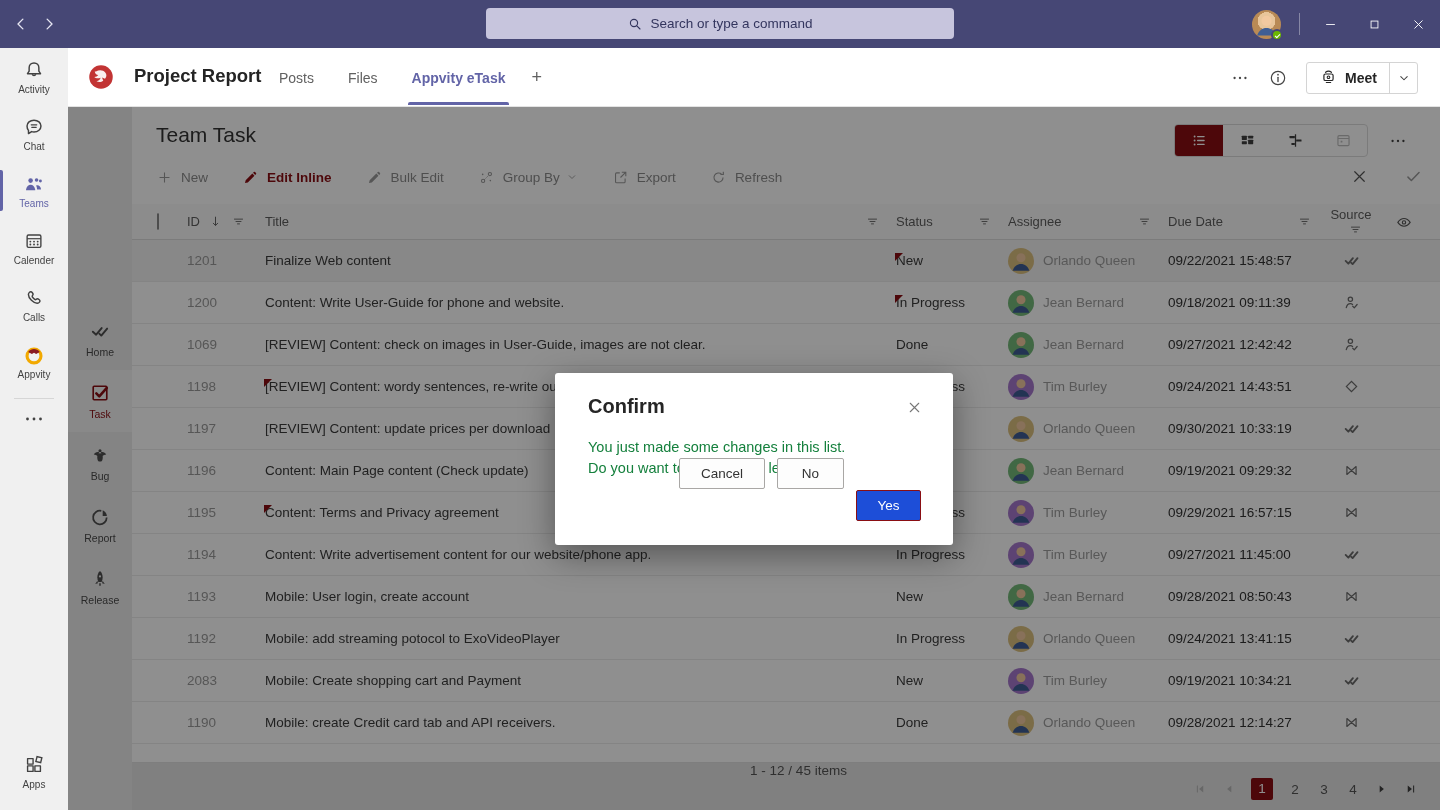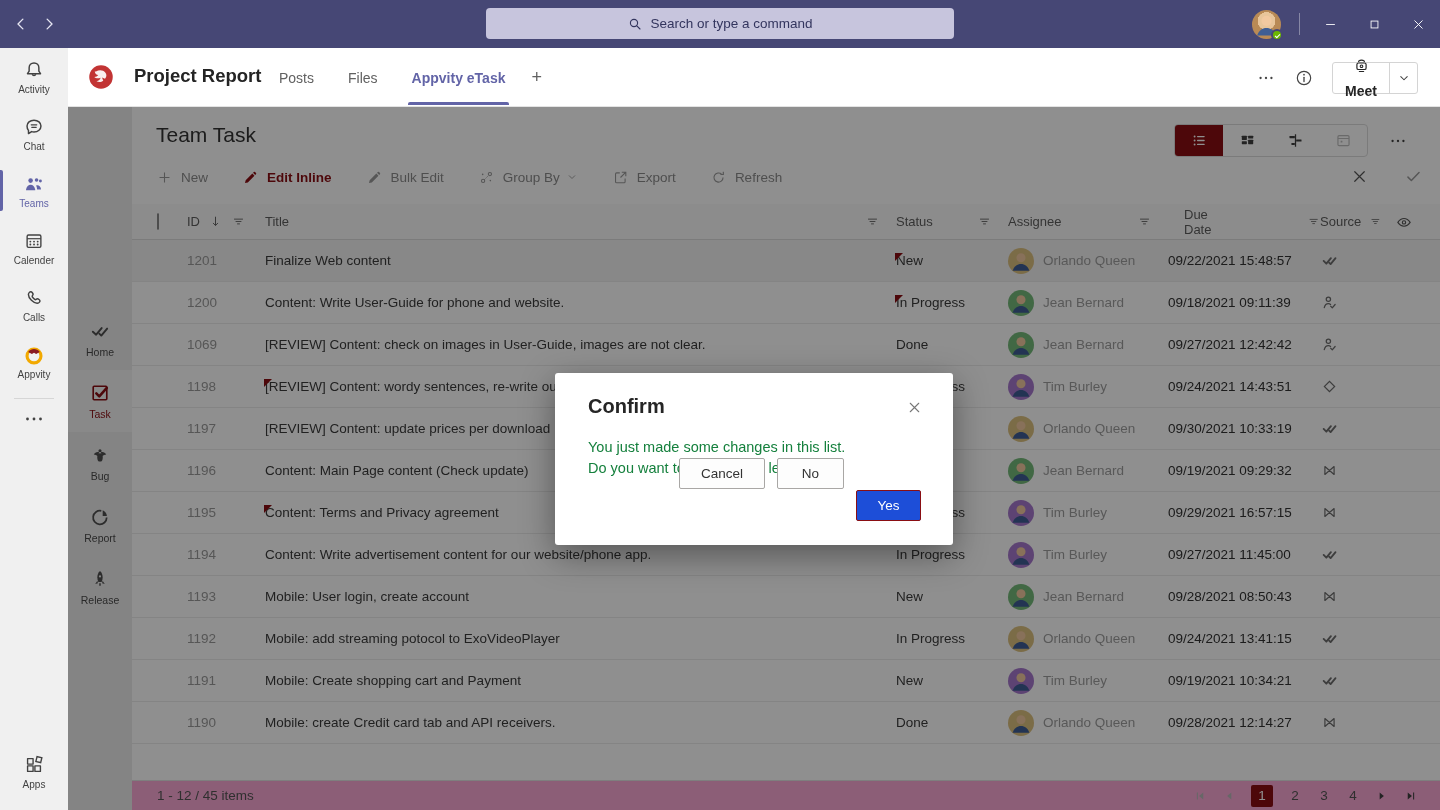--- a/index.html
+++ b/index.html
@@ -31,21 +31,21 @@
   .team-logo { position:absolute; left:18px; top:14px; width:30px; height:30px; }
   .team-name { position:absolute; left:66px; top:17px; font-size:18.5px; font-weight:700; color:#242424; }
   .tabs { position:absolute; left:209px; top:0; height:59px; display:flex; align-items:center; gap:30px; }
   .tab { font-size:14px; color:#616161; padding:19px 2px; position:relative; }
   .tab.active { color:#6264a7; font-weight:600; }
   .tab.active:after { content:""; position:absolute; left:-2px; right:-2px; bottom:0; height:3px; background:#6264a7; border-radius:2px 2px 0 0; }
   .tab-add { font-size:18px; color:#616161; margin-left:-6px; }
   .hdr-actions { position:absolute; right:22px; top:0; height:59px; display:flex; align-items:center; gap:18px; }
   .hdr-ic { width:20px; height:20px; color:#444; }
   .meet-btn { display:flex; align-items:center; height:32px; border:1px solid #d4d4d4; border-radius:3px; background:#fff; }
-  .meet-main { display:flex; align-items:center; gap:7px; padding:0 12px;flex-direction:column; }
+  .meet-main { display:flex; align-items:center; gap:7px; padding:0 12px; }
   .meet-main .ic { width:19px; height:19px; color:#252525; }
   .meet-label { font-size:14px; font-weight:600; color:#252525; }
   .meet-split { width:28px; height:100%; border-left:1px solid #d4d4d4; display:flex; align-items:center; justify-content:center; color:#444; }
   .meet-split .ic { width:14px; height:14px; }
 
   
   .apprail { position:absolute; left:0; top:48px; width:68px; bottom:0; background:#f0f0f0; z-index:6; display:flex; flex-direction:column; align-items:center; }
   .rail-item { width:68px; height:57px; display:flex; flex-direction:column; align-items:center; justify-content:center; gap:3px; position:relative; color:#424242; }
   .rail-item .ic { width:22px; height:22px; }
   .rail-item .lbl { font-size:10px; color:#424242; }
@@ -89,37 +89,37 @@
   
   .thead, .trow { display:flex; align-items:center; padding-left:25px; padding-right:14px; }
   .thead { position:absolute; top:97px; left:0; right:0; height:36px; background:#fafafa; border-bottom:1px solid #dcdcdc; color:#5e5e5e; font-size:13px; }
   .rows { position:absolute; top:133px; left:0; right:0; }
   .trow { height:42px; border-bottom:1px solid #ececec; background:#fff; font-size:13.5px; }
   .trow.first { background:#f2f2f2; }
   .c-check { width:30px; } .c-id { width:78px; display:flex; align-items:center; gap:8px; }
   .c-title { flex:1; display:flex; align-items:center; position:relative; }
   .c-status { width:112px; display:flex; align-items:center; position:relative; }
   .c-assignee { width:160px; display:flex; align-items:center; gap:9px; }
-  .c-due { width:152px; } .c-source { width:62px; display:flex; align-items:center; }
+  .c-due { width:152px; } .c-source { width:62px; display:flex; align-items:center;flex-direction:column; }
   .c-eye { width:44px; display:flex; justify-content:center; }
   .cbx { width:16px; height:16px; border:1.5px solid #8a8a8a; border-radius:2px; background:transparent; }
   .h-ic { width:15px; height:15px; color:#666; }
   .h-filter-end { margin-left:auto; margin-right:16px; }
   .eye-ic { width:18px; height:18px; color:#555; }
   .td-id { color:#9a9a9a; }
   .td-title { color:#3b3b3b; white-space:nowrap; overflow:hidden; }
   .td-status { color:#3b3b3b; }
   .avatar { width:26px; height:26px; border-radius:50%; overflow:hidden; flex:0 0 auto; }
   .td-name { color:#9e9e9e; white-space:nowrap; }
   .td-due { color:#323232; }
   .src-ic { width:19px; height:19px; color:#6d6d6d; }
   .dirty:before { content:""; position:absolute; left:-1px; top:0; width:0; height:0; border-top:8px solid #8a0e13; border-right:8px solid transparent; }
 
   
-  .tfoot { position:absolute; left:0; right:0; bottom:0; height:30px; border-top:1px solid #e0e0e0; display:flex; align-items:center; background:#f9a8d4; }
+  .tfoot { position:absolute; left:0; right:0; bottom:0; height:48px; border-top:1px solid #e0e0e0; display:flex; align-items:center; background:#e5e5e5;flex-direction:column; }
   .count { margin-left:25px; font-size:13.5px; color:#555; }
   .pager { margin-left:auto; margin-right:22px; display:flex; align-items:center; gap:15px; }
   .pg-ic { width:14px; height:14px; color:#3f3f3f; }
   .pg-ic.disabled { color:#b8b8b8; }
   .pg-num { font-size:13.5px; color:#555; min-width:14px; text-align:center; }
   .pg-num.active { background:#8a0e13; color:#fff; width:22px; height:22px; line-height:22px; border-radius:2px; }
 
   
   .dim { position:absolute; left:68px; top:107px; right:0; bottom:0; background:rgba(0,0,0,.44); z-index:40; }
   .modal { position:absolute; left:555px; top:373px; width:398px; height:172px; background:#fff; border-radius:3px; box-shadow:0 10px 34px rgba(0,0,0,.4); z-index:50; }
@@ -552,21 +552,21 @@
       </div>
       <div class="c-assignee">
         <span>Assignee</span>
         <span class="h-ic ic h-filter-end" data-icon="filter-icon">
             <svg viewBox="0 0 24 24">
               <path d="M5.5 8.2h13M8 12h8M10.4 15.8h3.2" stroke="currentColor" stroke-width="1.5" stroke-linecap="round" fill="none"></path>
             </svg>
           </span>
       </div>
       <div class="c-due">
-        <span style="display:flex;align-items:center;margin-left:16px;">
+        <span style="display:flex;align-items:center;">
           <span>Due Date</span>
           <span class="h-ic ic" style="margin-left:74px;" data-icon="filter-icon">
               <svg viewBox="0 0 24 24">
                 <path d="M5.5 8.2h13M8 12h8M10.4 15.8h3.2" stroke="currentColor" stroke-width="1.5" stroke-linecap="round" fill="none"></path>
               </svg>
             </span>
         </span>
       </div>
       <div class="c-source">
         <span>Source</span>
@@ -911,21 +911,21 @@
                 <path d="M4.6 12.6 8 16l5.8-7" fill="none" stroke="currentColor" stroke-width="2.3" stroke-linecap="round" stroke-linejoin="round"></path>
                 <path d="m11.4 14.6 2 2L19.6 9" fill="none" stroke="currentColor" stroke-width="2.3" stroke-linecap="round" stroke-linejoin="round"></path>
               </svg>
             </span>
           </div>
     <div class="c-eye"></div>
   </div>
         <div class="trow">
     <div class="c-check"></div>
     <div class="c-id">
-            <span class="td-id">1191</span>
+            <span class="td-id">2083</span>
           </div>
     <div class="c-title">
             <span class="td-title">Mobile: Create shopping cart and Payment</span>
           </div>
     <div class="c-status">
             <span class="td-status">New</span>
           </div>
     <div class="c-assignee">
       <span class="avatar" style="background: rgb(166, 120, 205);">
               <span class="ic av-ph" style="display:block;width:100%;height:100%;" data-icon="person-icon">

